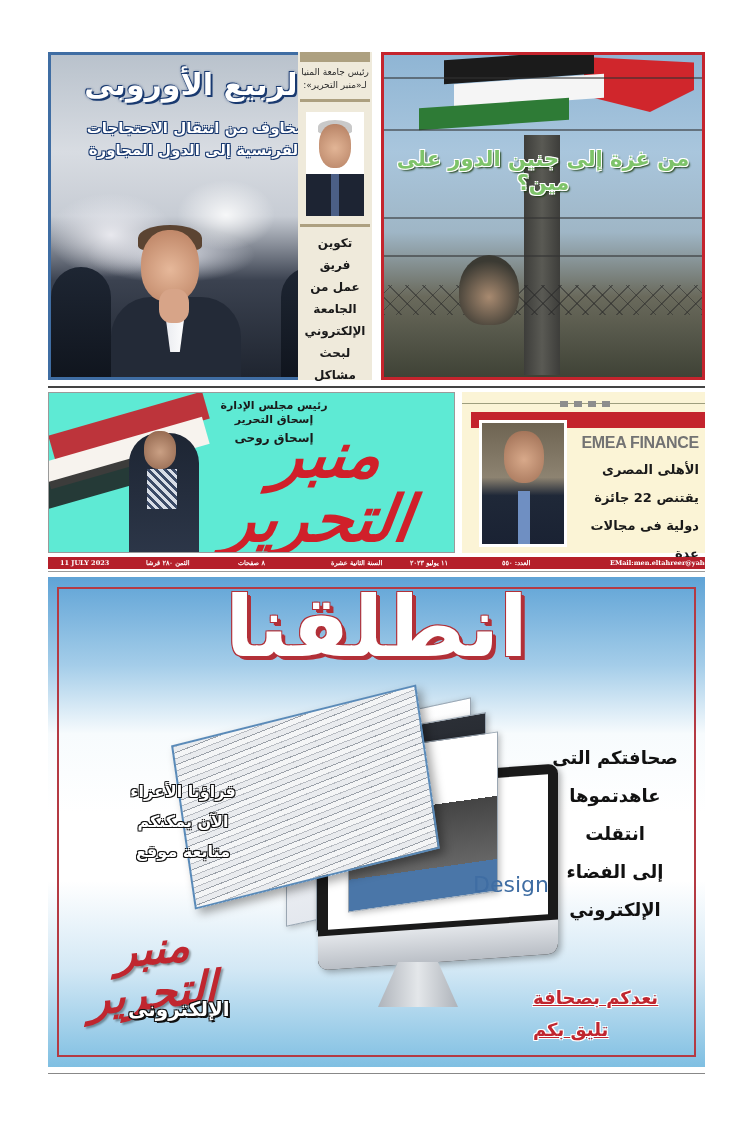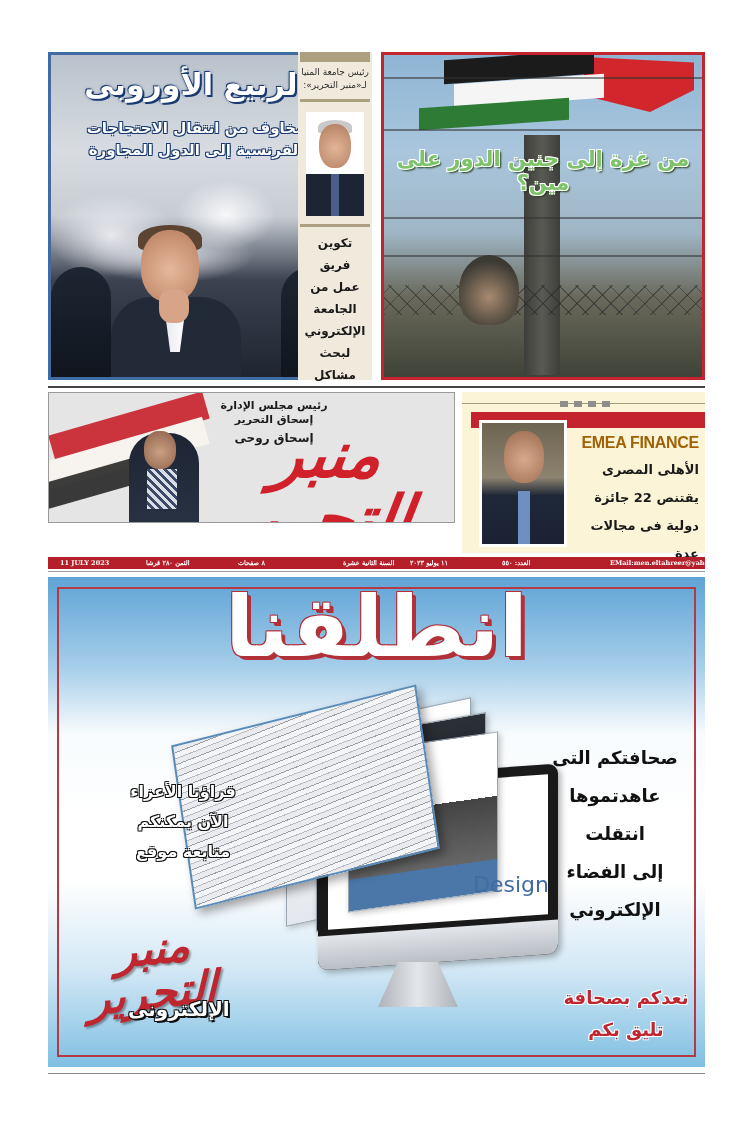--- a/index.html
+++ b/index.html
@@ -120,22 +120,22 @@
       repeating-linear-gradient(45deg, rgba(40,40,40,0.5) 0 1px, transparent 1px 12px),
       repeating-linear-gradient(-45deg, rgba(40,40,40,0.5) 0 1px, transparent 1px 12px);
   }
 
   
   .rule-top { left: 48px; top: 386px; width: 657px; height: 2px; background: #444; }
   .rule-bottom { left: 48px; top: 1073px; width: 657px; height: 1px; background: #888; }
 
   
   #masthead {
-    left: 48px; top: 392px; width: 407px; height: 131px;
-    border: 1px solid #9a9a9a; background: #e5e5e5; overflow: hidden;
+    left: 48px; top: 392px; width: 407px; height: 161px;
+    border: 1px solid #9a9a9a; background: #5eead4; overflow: hidden;
   }
   .mh-photo { position: absolute; left: 0; top: 0; width: 180px; height: 161px; overflow: hidden; }
   .mh-flag1 { position: absolute; left: 0; top: 20px; width: 160px; height: 28px; background: #c8202a; transform: rotate(-16deg); opacity: 0.9; }
   .mh-flag2 { position: absolute; left: -5px; top: 46px; width: 165px; height: 28px; background: #f7f3ee; transform: rotate(-16deg); }
   .mh-flag3 { position: absolute; left: -10px; top: 75px; width: 120px; height: 26px; background: #1b1b1b; transform: rotate(-16deg); opacity: 0.85; }
   .mh-man {
     position: absolute; left: 80px; top: 40px; width: 70px; height: 121px;
     border-radius: 30px 30px 0 0; background: linear-gradient(180deg,#1d2533,#2c3648);
   }
   .mh-man-head { position: absolute; left: 95px; top: 38px; width: 32px; height: 38px; border-radius: 45%; background: radial-gradient(circle at 50% 55%, #caa084, #8a5e46); }
@@ -165,21 +165,21 @@
   .emea-redbar { position: absolute; left: 9px; right: 0; top: 20px; height: 16px; background: #c4242d; }
   .emea-photo {
     position: absolute; left: 17px; top: 28px; width: 88px; height: 127px;
     border: 3px solid #ffffff; background: linear-gradient(180deg,#6e6452 0%,#8d8371 45%,#1f2838 60%,#1a2233 100%);
     overflow: hidden;
   }
   .emea-face { position: absolute; left: 22px; top: 8px; width: 40px; height: 52px; border-radius: 45%; background: radial-gradient(circle at 50% 55%, #d8a98a, #9a6a50); }
   .emea-tie { position: absolute; left: 36px; top: 68px; width: 12px; height: 56px; background: #6f8fc2; }
   .emea-title {
     position: absolute; right: 6px; top: 42px;
-    font: bold 16px "Liberation Sans", sans-serif; color: #a16207; letter-spacing: -0.3px;
+    font: bold 16px "Liberation Sans", sans-serif; color: #737373; letter-spacing: -0.3px;
   }
   .emea-body {
     position: absolute; right: 6px; top: 64px; width: 128px; text-align: right;
     font: bold 13px/28px "DejaVu Sans", sans-serif; color: #1a1a1a;
   }
 
   
   #info-bar {
     left: 48px; top: 557px; width: 657px; height: 12px;
     background: #b51f2a; color: #ffffff;
@@ -213,23 +213,24 @@
     position: absolute; left: 15px; top: 350px; width: 180px; text-align: center;
     font: bold italic 44px/1 "DejaVu Serif", serif; color: #c0262f;
     text-shadow: 2px 2px 2px rgba(0,0,0,0.35); transform: rotate(-6deg) skewX(-6deg);
   }
   .ad-logo-sub {
     position: absolute; left: 80px; top: 420px; width: 110px; text-align: left;
     font: bold 20px "DejaVu Sans", sans-serif; color: #ffffff;
     text-shadow: 1px 1px 0 #111, -1px -1px 0 #111, 1px -1px 0 #111, -1px 1px 0 #111, 2px 2px 0 #111;
   }
   .ad-tagline {
-    position: absolute; right: 4px; top: 405px; width: 150px; text-align: center;
+    position: absolute; right: 22px; top: 405px; width: 150px; text-align: left;
     font: bold 18px/32px "DejaVu Sans", sans-serif; color: #c0262f;
     text-shadow: 1px 1px 0 #ffffff, -1px -1px 0 #ffffff, 1px -1px 0 #ffffff, -1px 1px 0 #ffffff;
+    text-decoration: underline;
   }
 
   
   .monitor {
     position: absolute; left: 270px; top: 195px; width: 240px; height: 190px;
     background: #1a1a1a; border-radius: 10px; transform: skewY(-4deg);
     box-shadow: 3px 3px 6px rgba(0,0,0,0.3);
   }
   .monitor-screen { position: absolute; left: 10px; top: 10px; right: 10px; bottom: 40px; background: #ffffff; }
   .monitor-chin { position: absolute; left: 0; right: 0; bottom: 0; height: 34px; background: linear-gradient(180deg,#e3e6ea,#b9bec5); border-radius: 0 0 10px 10px; }
@@ -348,21 +349,21 @@
     <div>الأهلى المصرى</div>
     <div>يقتنص 22 جائزة</div>
     <div>دولية فى مجالات عدة</div>
   </div>
 </div>
 
 <div id="info-bar" class="abs">
   <span style="left:12px;">11 JULY 2023</span>
   <span style="left:98px;" dir="rtl">الثمن ٢٨٠ قرشا</span>
   <span style="left:190px;" dir="rtl">٨ صفحات</span>
-  <span style="left:276px;padding-left:19px;" dir="rtl">السنة الثانية عشرة</span>
+  <span style="left:264px;padding-left:19px;" dir="rtl">السنة الثانية عشرة</span>
   <span style="left:362px;" dir="rtl">١١ يوليو ٢٠٢٣</span>
   <span style="left:454px;" dir="rtl">العدد: ٥٥٠</span>
   <span style="left:522px;margin-left:40px;">EMail:men.eltahreer@yahoo.com</span>
 </div>
 <div class="abs rule-info"></div>
 
 <div id="ad" class="abs">
   <div class="ad-frame"></div>
   <div class="ad-headline" dir="rtl">انطلقنا</div>
 

